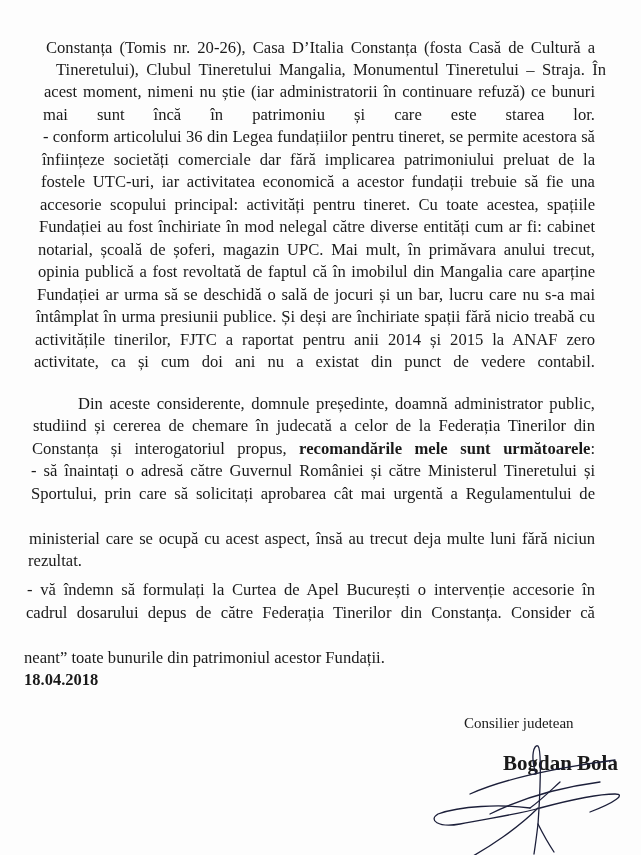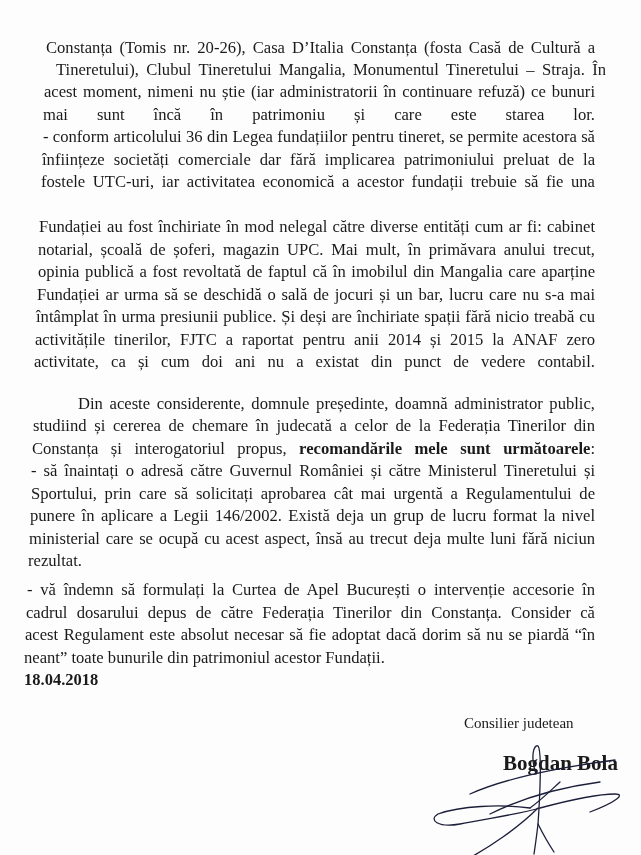--- a/index.html
+++ b/index.html
@@ -31,43 +31,42 @@
 
 <div class="page">
 
   <div class="line" style="left: 46px; top: 21px; width: 549px; white-space: nowrap; display: inline-block; word-spacing: 2.88352px;">Constanța (Tomis nr. 20-26), Casa D’Italia Constanța (fosta Casă de Cultură a</div>
   <div class="line" style="left: 45px; top: 43px; width: 550px; white-space: nowrap; display: inline-block; word-spacing: 3.20117px; margin-left: 11px;">Tineretului), Clubul Tineretului Mangalia, Monumentul Tineretului – Straja. În</div>
   <div class="line" style="left: 44px; top: 65px; width: 551px; white-space: nowrap; display: inline-block; word-spacing: 1.75px;">acest moment, nimeni nu știe (iar administratorii în continuare refuză) ce bunuri</div>
   <div class="line" style="left: 43px; top: 88px; width: 552px; white-space: nowrap; display: inline-block; word-spacing: 24.8785px;">mai sunt încă în patrimoniu și care este starea lor.</div>
   <div class="line" style="left: 43px; top: 110px; width: 552px; white-space: nowrap; display: inline-block; word-spacing: 0.191406px;">- conform articolului 36 din Legea fundațiilor pentru tineret, se permite acestora să</div>
   <div class="line" style="left: 42px; top: 133px; width: 553px; white-space: nowrap; display: inline-block; word-spacing: 4.87847px;">înființeze societăți comerciale dar fără implicarea patrimoniului preluat de la</div>
   <div class="line" style="left: 41px; top: 155px; width: 554px; white-space: nowrap; display: inline-block; word-spacing: 3.4517px;">fostele UTC-uri, iar activitatea economică a acestor fundații trebuie să fie una</div>
+  <div class="line" style="left: 40px; top: 178px; width: 555px; white-space: nowrap; display: inline-block; word-spacing: 4.17361px;">accesorie scopului principal: activități pentru tineret. Cu toate acestea, spațiile</div>
   <div class="line" style="left: 39px; top: 200px; width: 556px; white-space: nowrap; display: inline-block; word-spacing: 1.19351px;">Fundației au fost închiriate în mod nelegal către diverse entități cum ar fi: cabinet</div>
   <div class="line" style="left: 38px; top: 223px; width: 557px; white-space: nowrap; display: inline-block; word-spacing: 3.63494px;">notarial, școală de șoferi, magazin UPC. Mai mult, în primăvara anului trecut,</div>
   <div class="line" style="left: 38px; top: 245px; width: 557px; white-space: nowrap; display: inline-block; word-spacing: 1.48317px;">opinia publică a fost revoltată de faptul că în imobilul din Mangalia care aparține</div>
   <div class="line" style="left: 37px; top: 268px; width: 558px; white-space: nowrap; display: inline-block; word-spacing: 1.6921px;">Fundației ar urma să se deschidă o sală de jocuri și un bar, lucru care nu s-a mai</div>
   <div class="line" style="left: 36px; top: 290px; width: 559px; white-space: nowrap; display: inline-block; word-spacing: 0.75px;">întâmplat în urma presiunii publice. Și deși are închiriate spații fără nicio treabă cu</div>
   <div class="line" style="left: 35px; top: 313px; width: 560px; white-space: nowrap; display: inline-block; word-spacing: 4.82422px;">activitățile tinerilor, FJTC a raportat pentru anii 2014 și 2015 la ANAF zero</div>
   <div class="line" style="left: 34px; top: 335px; width: 561px; white-space: nowrap; display: inline-block; word-spacing: 7.95673px;">activitate, ca și cum doi ani nu a existat din punct de vedere contabil.</div>
 
   <div class="line" style="left: 78px; top: 377px; width: 517px; white-space: nowrap; display: inline-block; word-spacing: 2.5px;">Din aceste considerente, domnule președinte, doamnă administrator public,</div>
   <div class="line" style="left: 33px; top: 399px; width: 562px; white-space: nowrap; display: inline-block; word-spacing: 3.56971px;">studiind și cererea de chemare în judecată a celor de la Federația Tinerilor din</div>
   <div class="line" style="left: 32px; top: 422px; width: 563px; white-space: nowrap; display: inline-block; word-spacing: 8.35268px;">
     <span>Constanța și interogatoriul propus,</span>
     <span class="bold">recomandările mele sunt următoarele</span><span>:</span>
   </div>
 
   <div class="line" style="left: 31px; top: 444px; width: 564px; white-space: nowrap; display: inline-block; word-spacing: 2.83724px;">-  să înaintați o adresă către Guvernul României și către Ministerul Tineretului și</div>
   <div class="line" style="left: 31px; top: 467px; width: 564px; white-space: nowrap; display: inline-block; word-spacing: 3.54688px;">Sportului, prin care să solicitați aprobarea cât mai urgentă a Regulamentului de</div>
-  <div class="line" style="left: 30px; top: 489px; width: 565px; white-space: nowrap; display: inline-block; word-spacing: 2.27679px;">punere în aplicare a Legii 146/2002. Există deja un grup de lucru format la nivel</div>
   <div class="line" style="left: 29px; top: 512px; width: 566px; white-space: nowrap; display: inline-block; word-spacing: 1.62723px;">ministerial care se ocupă cu acest aspect, însă au trecut deja multe luni fără niciun</div>
   <div class="line last" style="left:28px;top:534px;width:566px;">rezultat.</div>
   <div class="line" style="left: 27px; top: 563px; width: 568px; white-space: nowrap; display: inline-block; word-spacing: 3.60457px;">- vă îndemn să formulați la Curtea de Apel București o intervenție accesorie în</div>
   <div class="line" style="left: 26px; top: 586px; width: 569px; white-space: nowrap; display: inline-block; word-spacing: 5.14844px;">cadrul dosarului depus de către Federația Tinerilor din Constanța. Consider că</div>
-  <div class="line" style="left: 25px; top: 608px; width: 570px; white-space: nowrap; display: inline-block; word-spacing: 1.35268px;">acest Regulament este absolut necesar să fie adoptat dacă dorim să nu se piardă “în</div>
   <div class="line last" style="left:24px;top:631px;width:570px;">neant” toate bunurile din patrimoniul acestor Fundații.</div>
 
   <div class="date">18.04.2018</div>
 
   <div class="role">Consilier judetean</div>
   <div class="name">Bogdan Bola</div>
 
   <svg class="sig" viewBox="0 0 211 135">
     <g fill="none" stroke="#1c1f3a" stroke-width="1.3" stroke-linecap="round" stroke-linejoin="round">
       <path d="M 106 38 C 100 20, 104 8, 108 10 C 112 14, 110 60, 108 88 C 106 105, 104 118, 104 118"></path>

